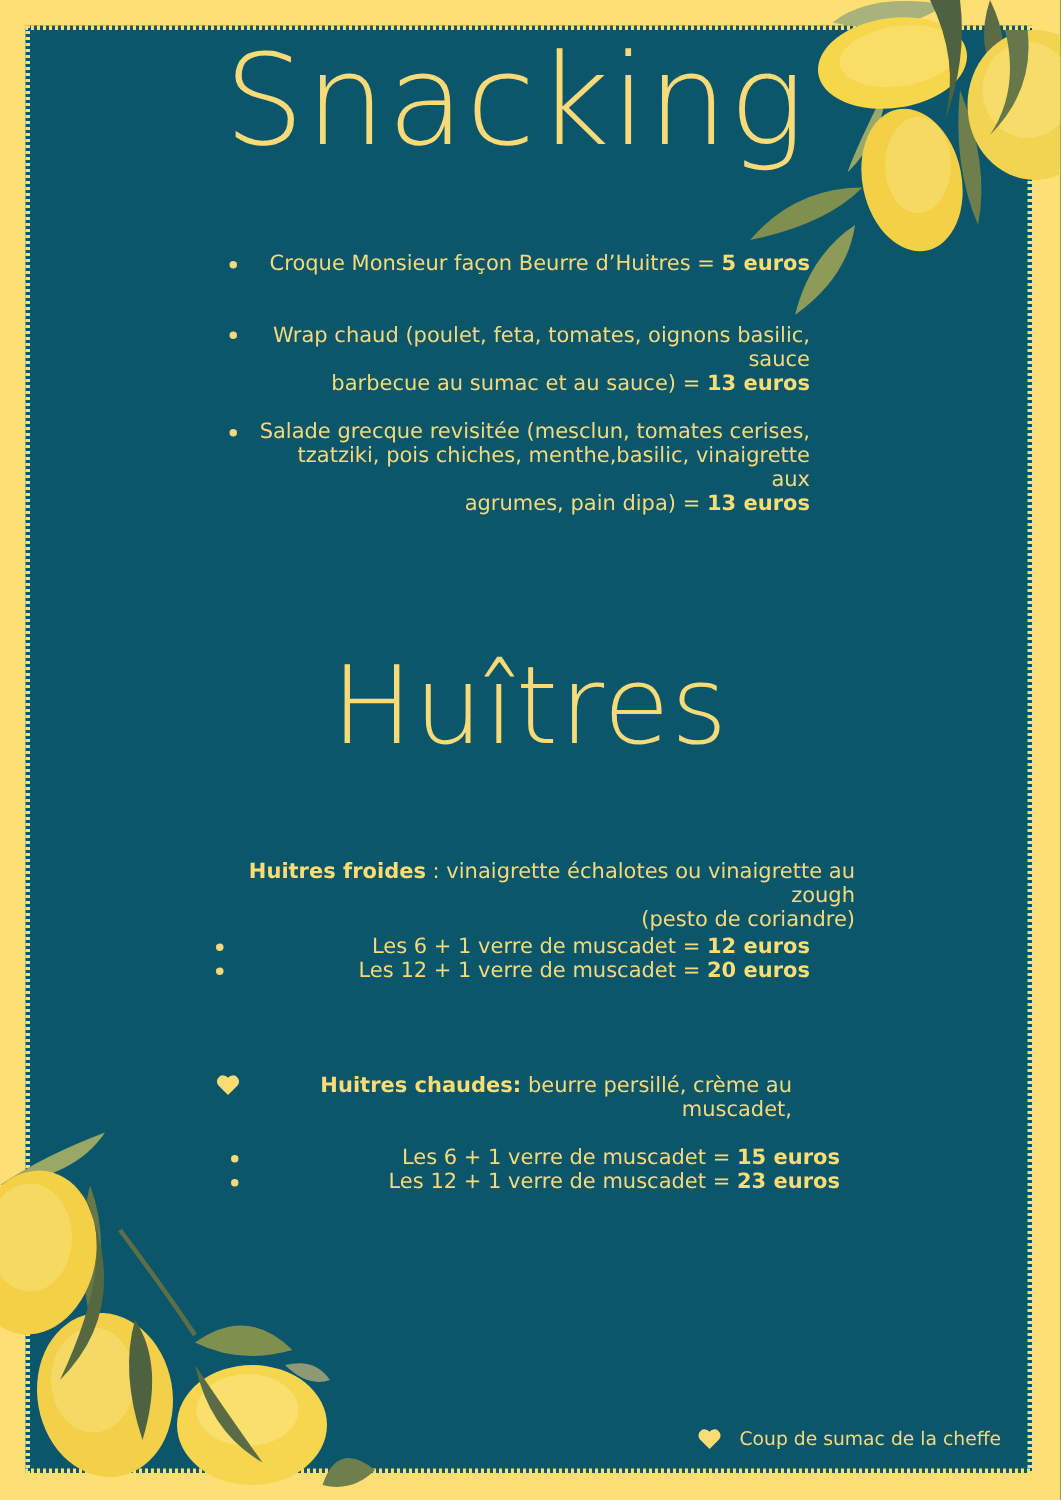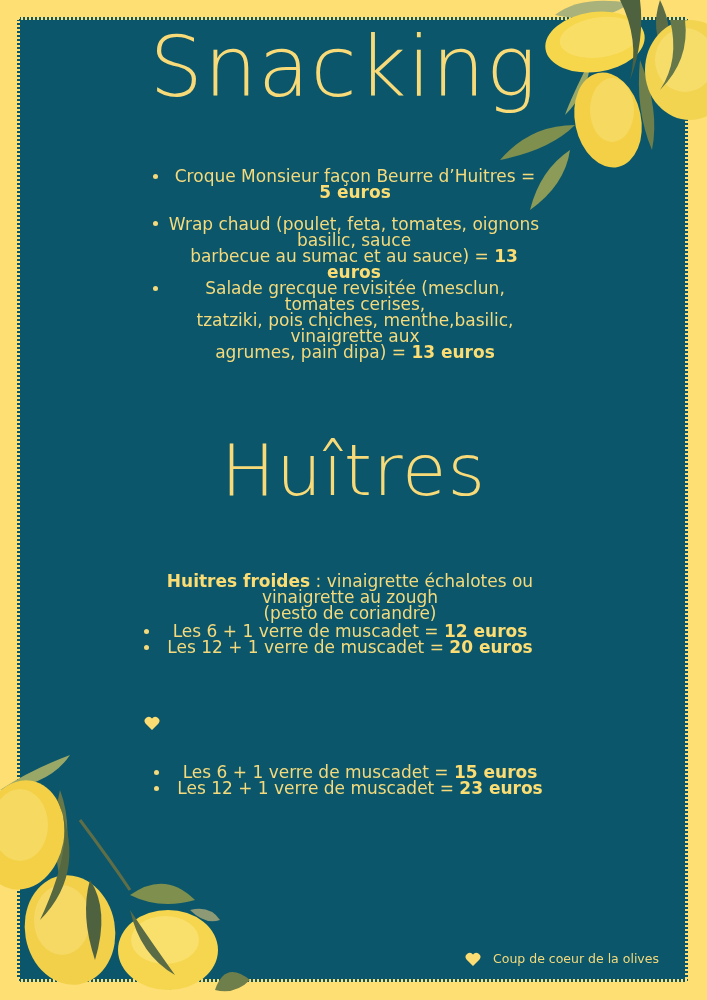--- a/index.html
+++ b/index.html
@@ -24,21 +24,21 @@
   .edge.right { left: 685px; }
 
   .title {
     position: absolute; left: 0; width: 707px; text-align: center;
     color: #F8DB78; font-family: "DejaVu Sans", sans-serif; font-weight: 300;
     letter-spacing: 1px;
   }
   .title.snacking { top: 18px; font-size: 84px; left: -10px; }
   .title.huitres { top: 428px; font-size: 72px; }
 
-  .txt { color: #F4DA7C; font-size: 17px; line-height: 16px; text-align: center;
+  .txt { color: #F4DA7C; font-size: 14px; line-height: 16px; text-align: right;
     font-family: "DejaVu Sans", sans-serif; }
   .txt b { font-weight: bold; color: #FBDD74; }
   .item { position: absolute; }
   .bullet { position: absolute; width: 5px; height: 5px; border-radius: 50%; background: #F4DA7C; }
 
   .heart { position: absolute; width: 16px; height: 14px; }
   .lemon-art { position: absolute; }
 </style>
 </head>
 <body>
@@ -123,27 +123,28 @@
 </div>
 <div class="bullet" style="left:144px;top:645px;"></div>
 <div class="item txt" style="left:160px;top:639px;width:380px;">
   <span>Les 12 + 1 verre de muscadet = </span><b>20 euros</b>
 </div>
 
 <svg class="heart" style="left:144px;top:716px;" viewBox="0 0 16 14">
   <path d="M8 14 L1.5 7.5 A4 4 0 0 1 8 2.5 A4 4 0 0 1 14.5 7.5 Z" fill="#FBDD74"></path>
 </svg>
 <div class="item txt" style="left:168px;top:716px;width:360px;">
+  <div><b>Huitres chaudes:</b><span> beurre persillé, crème au muscadet,</span></div>
 </div>
 
 <div class="bullet" style="left:154px;top:770px;"></div>
 <div class="item txt" style="left:160px;top:764px;width:400px;">
   <span>Les 6 + 1 verre de muscadet = </span><b>15 euros</b>
 </div>
 <div class="bullet" style="left:154px;top:786px;"></div>
 <div class="item txt" style="left:160px;top:780px;width:400px;">
   <span>Les 12 + 1 verre de muscadet = </span><b>23 euros</b>
 </div>
 
 <svg class="heart" style="left:465px;top:952px;" viewBox="0 0 16 14">
   <path d="M8 14 L1.5 7.5 A4 4 0 0 1 8 2.5 A4 4 0 0 1 14.5 7.5 Z" fill="#FBDD74"></path>
 </svg>
-<div class="item txt" style="left:493px;top:951px;text-align:left;white-space:nowrap;font-size:12.5px;">Coup de coeur de la olives</div>
+<div class="item txt" style="left:493px;top:951px;text-align:left;white-space:nowrap;font-size:12.5px;">Coup de sumac de la cheffe</div>
 
 </body></html>

